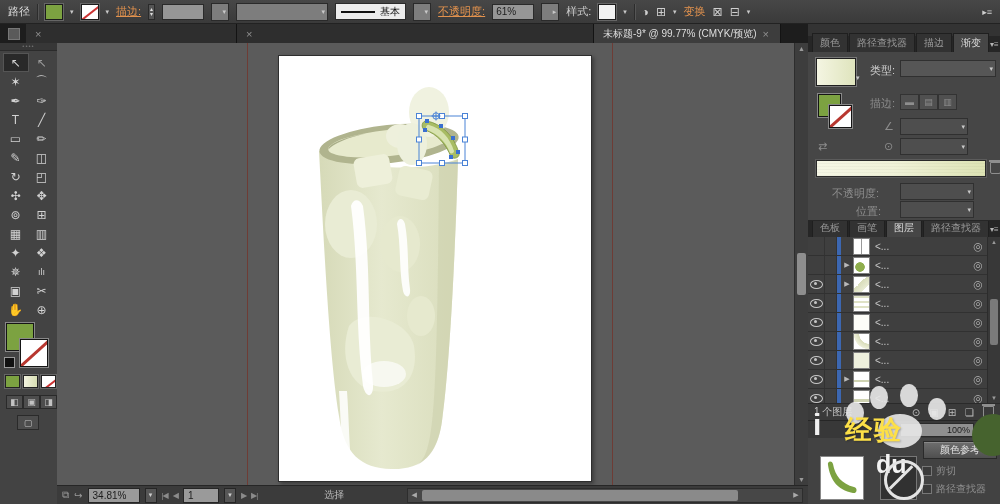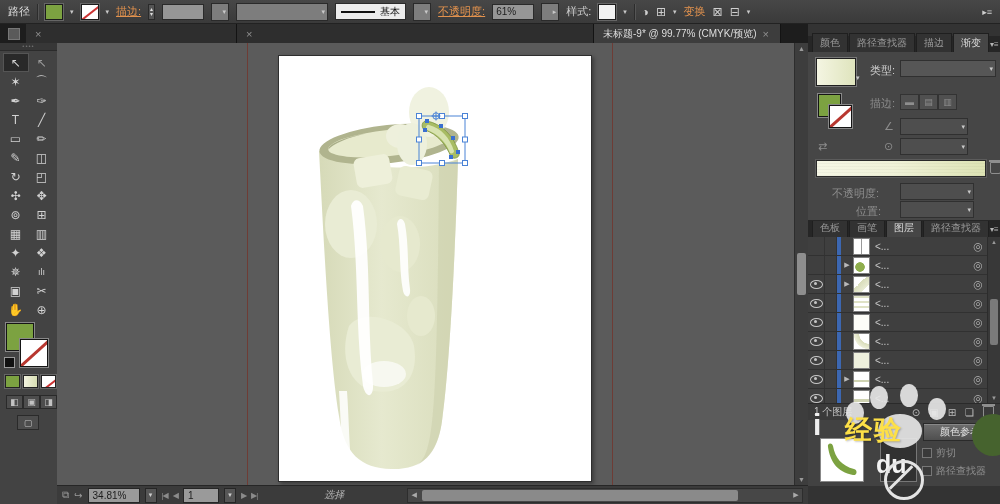--- a/index.html
+++ b/index.html
@@ -336,21 +336,21 @@
     <span class="sb-icon">⧉</span>
     <span class="sb-icon">↪</span>
     <span class="sb-box" style="width:42px;">34.81%</span>
     <span class="sb-dd">▼</span>
     <span class="nav">|◀</span>
     <span class="nav">◀</span>
     <span class="sb-box" style="width:26px;">1</span>
     <span class="sb-dd">▼</span>
     <span class="nav">▶</span>
     <span class="nav">▶|</span>
-    <span style="margin-left:62px;color:#b8b8b8;font-size:10px;font-style:italic;">选择</span>
+    <span style="margin-left:62px;color:#b8b8b8;font-size:10px;">选择</span>
     <div id="hscroll">
       <span class="ar" style="left:0;">◀</span>
       <div class="thumb"></div>
       <span class="ar" style="right:0;">▶</span>
     </div>
   </div>
 
   <div id="right-dock" class="abs">
     <div id="dock-top"></div>
 
@@ -522,20 +522,25 @@
 
     <div id="layers-bottom">
       <span class="cnt">1 个图层</span>
     <span class="ic">⊙</span>
         <span class="ic">▣</span>
         <span class="ic">⊞</span>
         <span class="ic">❏</span>
         <span class="trash"></span>
       </div>
 
+    <div id="trans-header">
+      <div id="trans-opacity">100%</div>
+      <span class="play">▸</span>
+      <span class="pmenu">▾≡</span>
+    </div>
 
     <div id="trans-body">
       <div id="tthumb1">
         <svg width="42" height="42" viewBox="0 0 42 42">
           <path d="M7 8 C9 22 16 33 32 36 C36 37 37 31 33 30 C21 27 14 19 12 7 C11 3 6 4 7 8 Z" fill="#7ca241"></path>
         </svg>
       </div>
       <div id="tthumb2"></div>
       <div id="make-mask">颜色参考</div>
       <div class="tchk" style="top:26px;">

